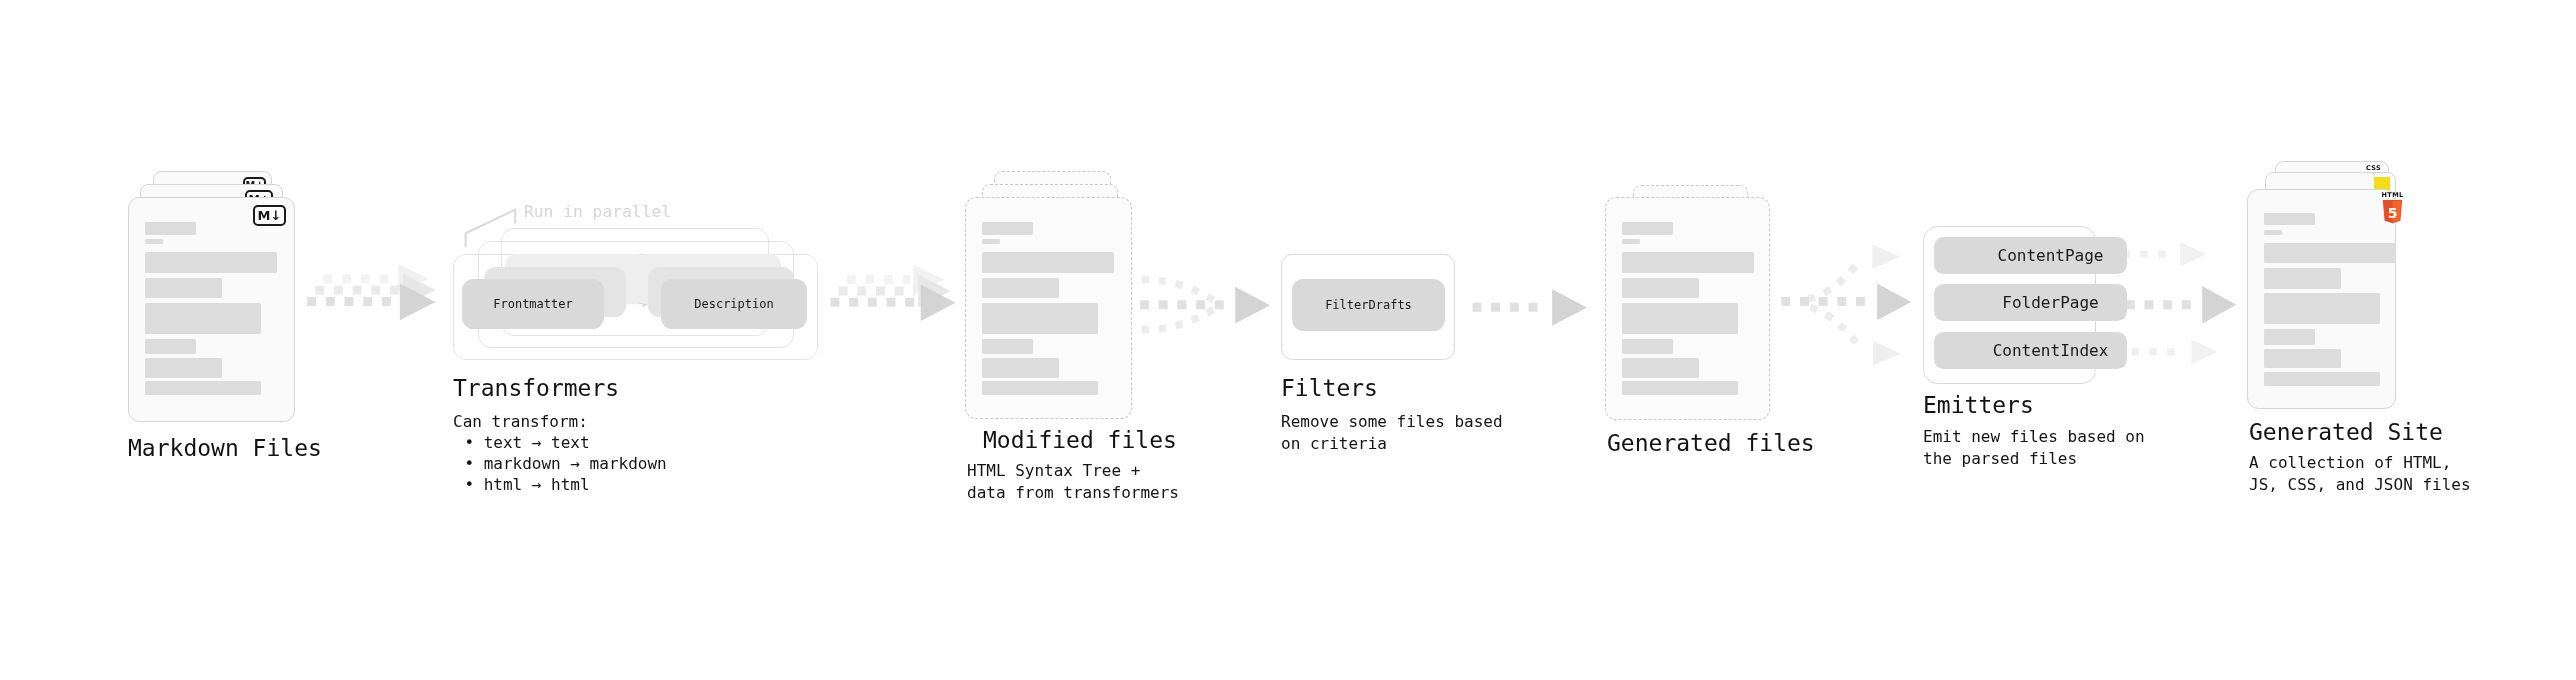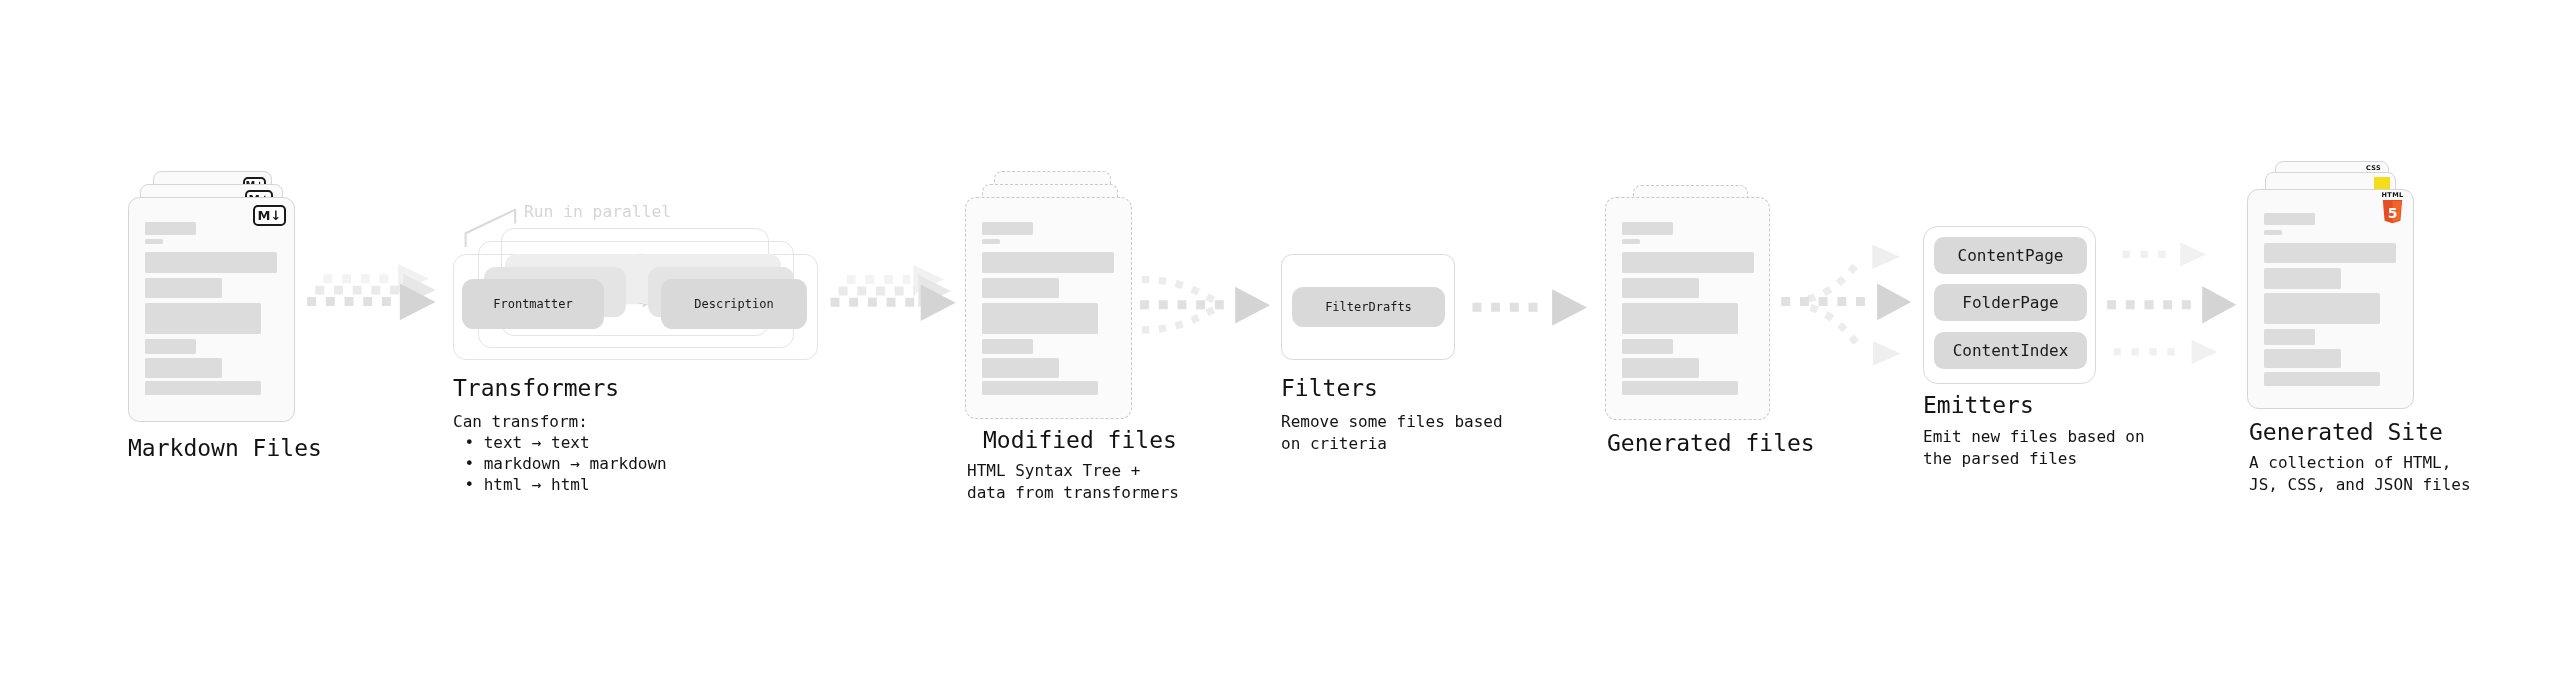--- a/index.html
+++ b/index.html
@@ -40,21 +40,21 @@
   .panel { position:absolute; box-sizing:border-box; border:1.6px solid #d9d9d9; border-radius:11.4px; background:#ffffff; }
 
   
   .pill {
     position:absolute; background:#d9d9d9; border-radius:11.4px;
     display:flex; align-items:center; justify-content:center;
     font-size:12px; color:#1a1a1a; white-space:nowrap;
   }
   .pill.ghost1 { background:#e4e4e4; }
   .pill.ghost2 { background:#eeeeee; }
-  .pill.small { border-radius:9.8px; font-size:16px; }
+  .pill.small { border-radius:9.8px; font-size:16px;padding-left:40px; }
 
   
   .md-badge {
     position:absolute; box-sizing:border-box; background:#ffffff;
     border:2.4px solid #1a1a1a; border-radius:4.9px; color:#1a1a1a;
     font-family:"DejaVu Sans","Liberation Sans",sans-serif; font-weight:bold;
     display:flex; align-items:center; justify-content:center;
   }
 
   
@@ -218,21 +218,21 @@
     </div>
     <div class="title" style="left:967px; top:427px;margin-left:16px;">Modified files</div>
     <div class="caption" style="left:967px; top:460px;">
       <div>HTML Syntax Tree +</div>
       <div>data from transformers</div>
     </div>
   </div>
 
   <div>
     <div class="panel" style="left:1281px; top:254px; width:174px; height:106px;"></div>
-    <div class="pill" style="left:1292px; top:287px; width:153px; height:40px;">
+    <div class="pill" style="left:1292px; top:279px; width:153px; height:52px;">
         <span>FilterDrafts</span>
       </div>
     <div class="title" style="left:1281px; top:375px;">Filters</div>
     <div class="caption" style="left:1281px; top:411px;">
       <div>Remove some files based</div>
       <div>on criteria</div>
     </div>
   </div>
 
   <div>
@@ -273,21 +273,21 @@
   <div>
     <div class="doc behind" style="left:2275px; top:161px; width:114px; height:81px;">
       <div class="css-badge" style="left:90px; top:3.3px;">
         <span class="css-word">CSS</span>
         <div class="css-bar"></div>
       </div>
     </div>
     <div class="doc behind" style="left:2265px; top:172px; width:131px; height:89px;">
       <div class="js-badge" style="left:108px; top:4.1px; width:16.3px; height:13px;"></div>
     </div>
-    <div class="doc" style="left:2247px; top:189px; width:167px; height:220px;">
+    <div class="doc" style="left:2247px; top:189px; width:149px; height:220px;">
       <div class="bars" style="top:23px;">
         <div class="bar b1"></div>
           <div class="bar b2"></div>
           <div class="bar b3"></div>
           <div class="bar b4"></div>
         <div class="bar b5"></div>
           <div class="bar b6"></div>
           <div class="bar b7"></div>
           <div class="bar b8"></div>
       </div>

